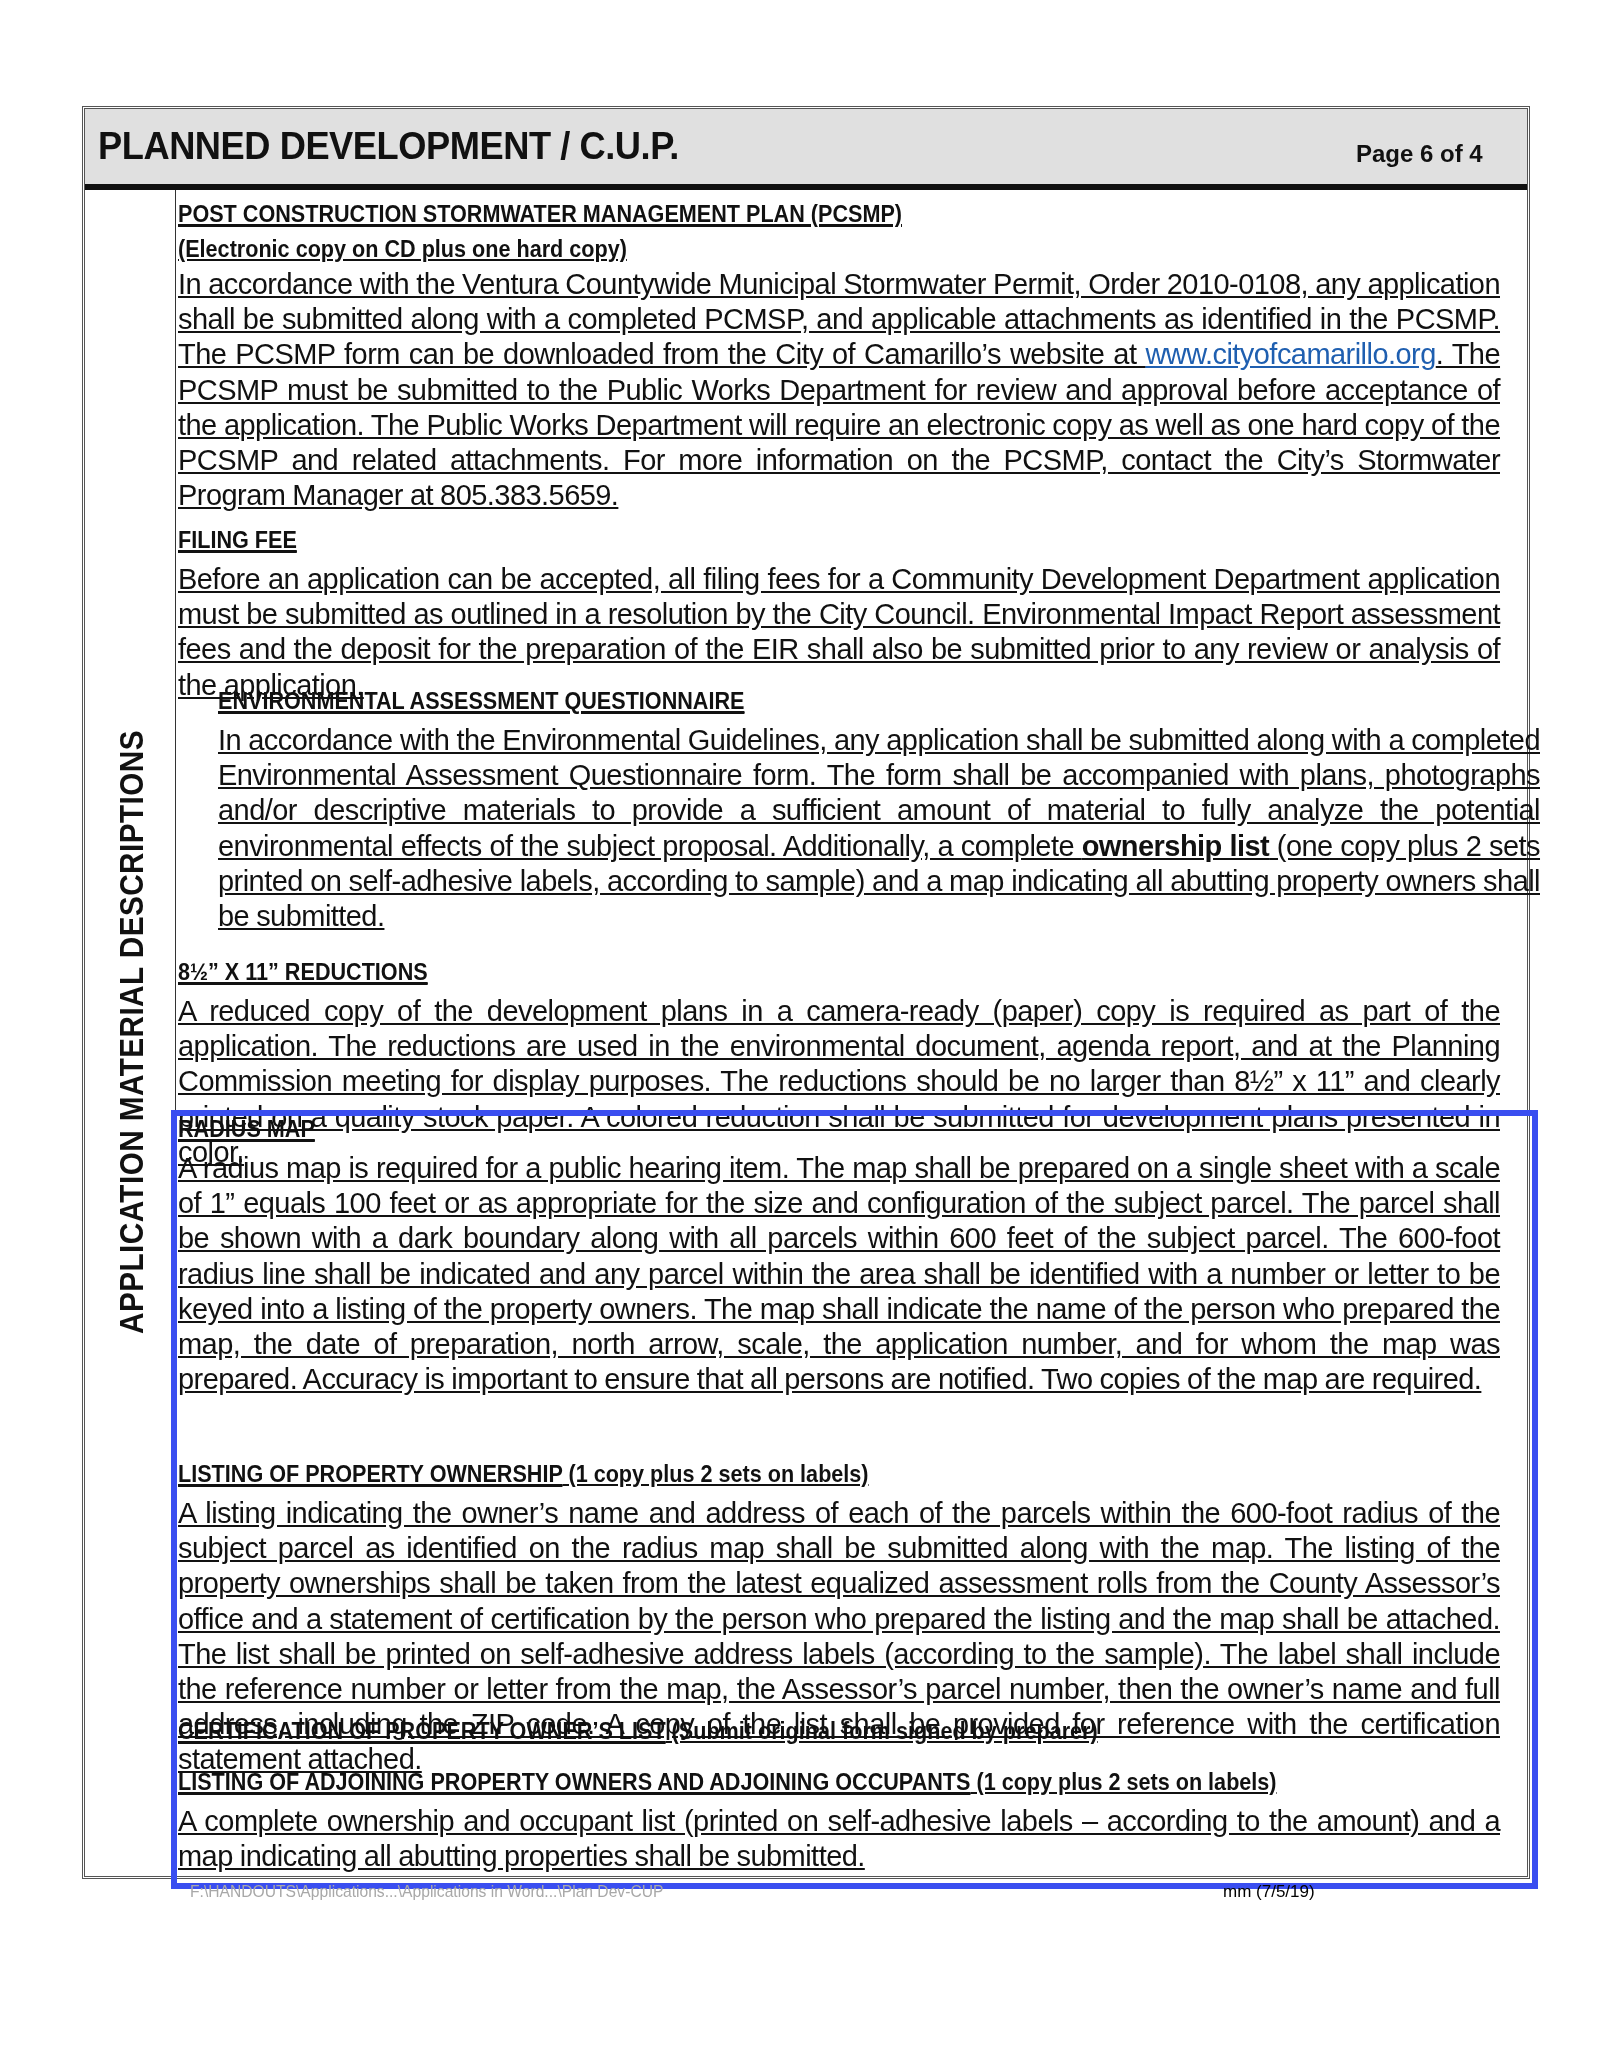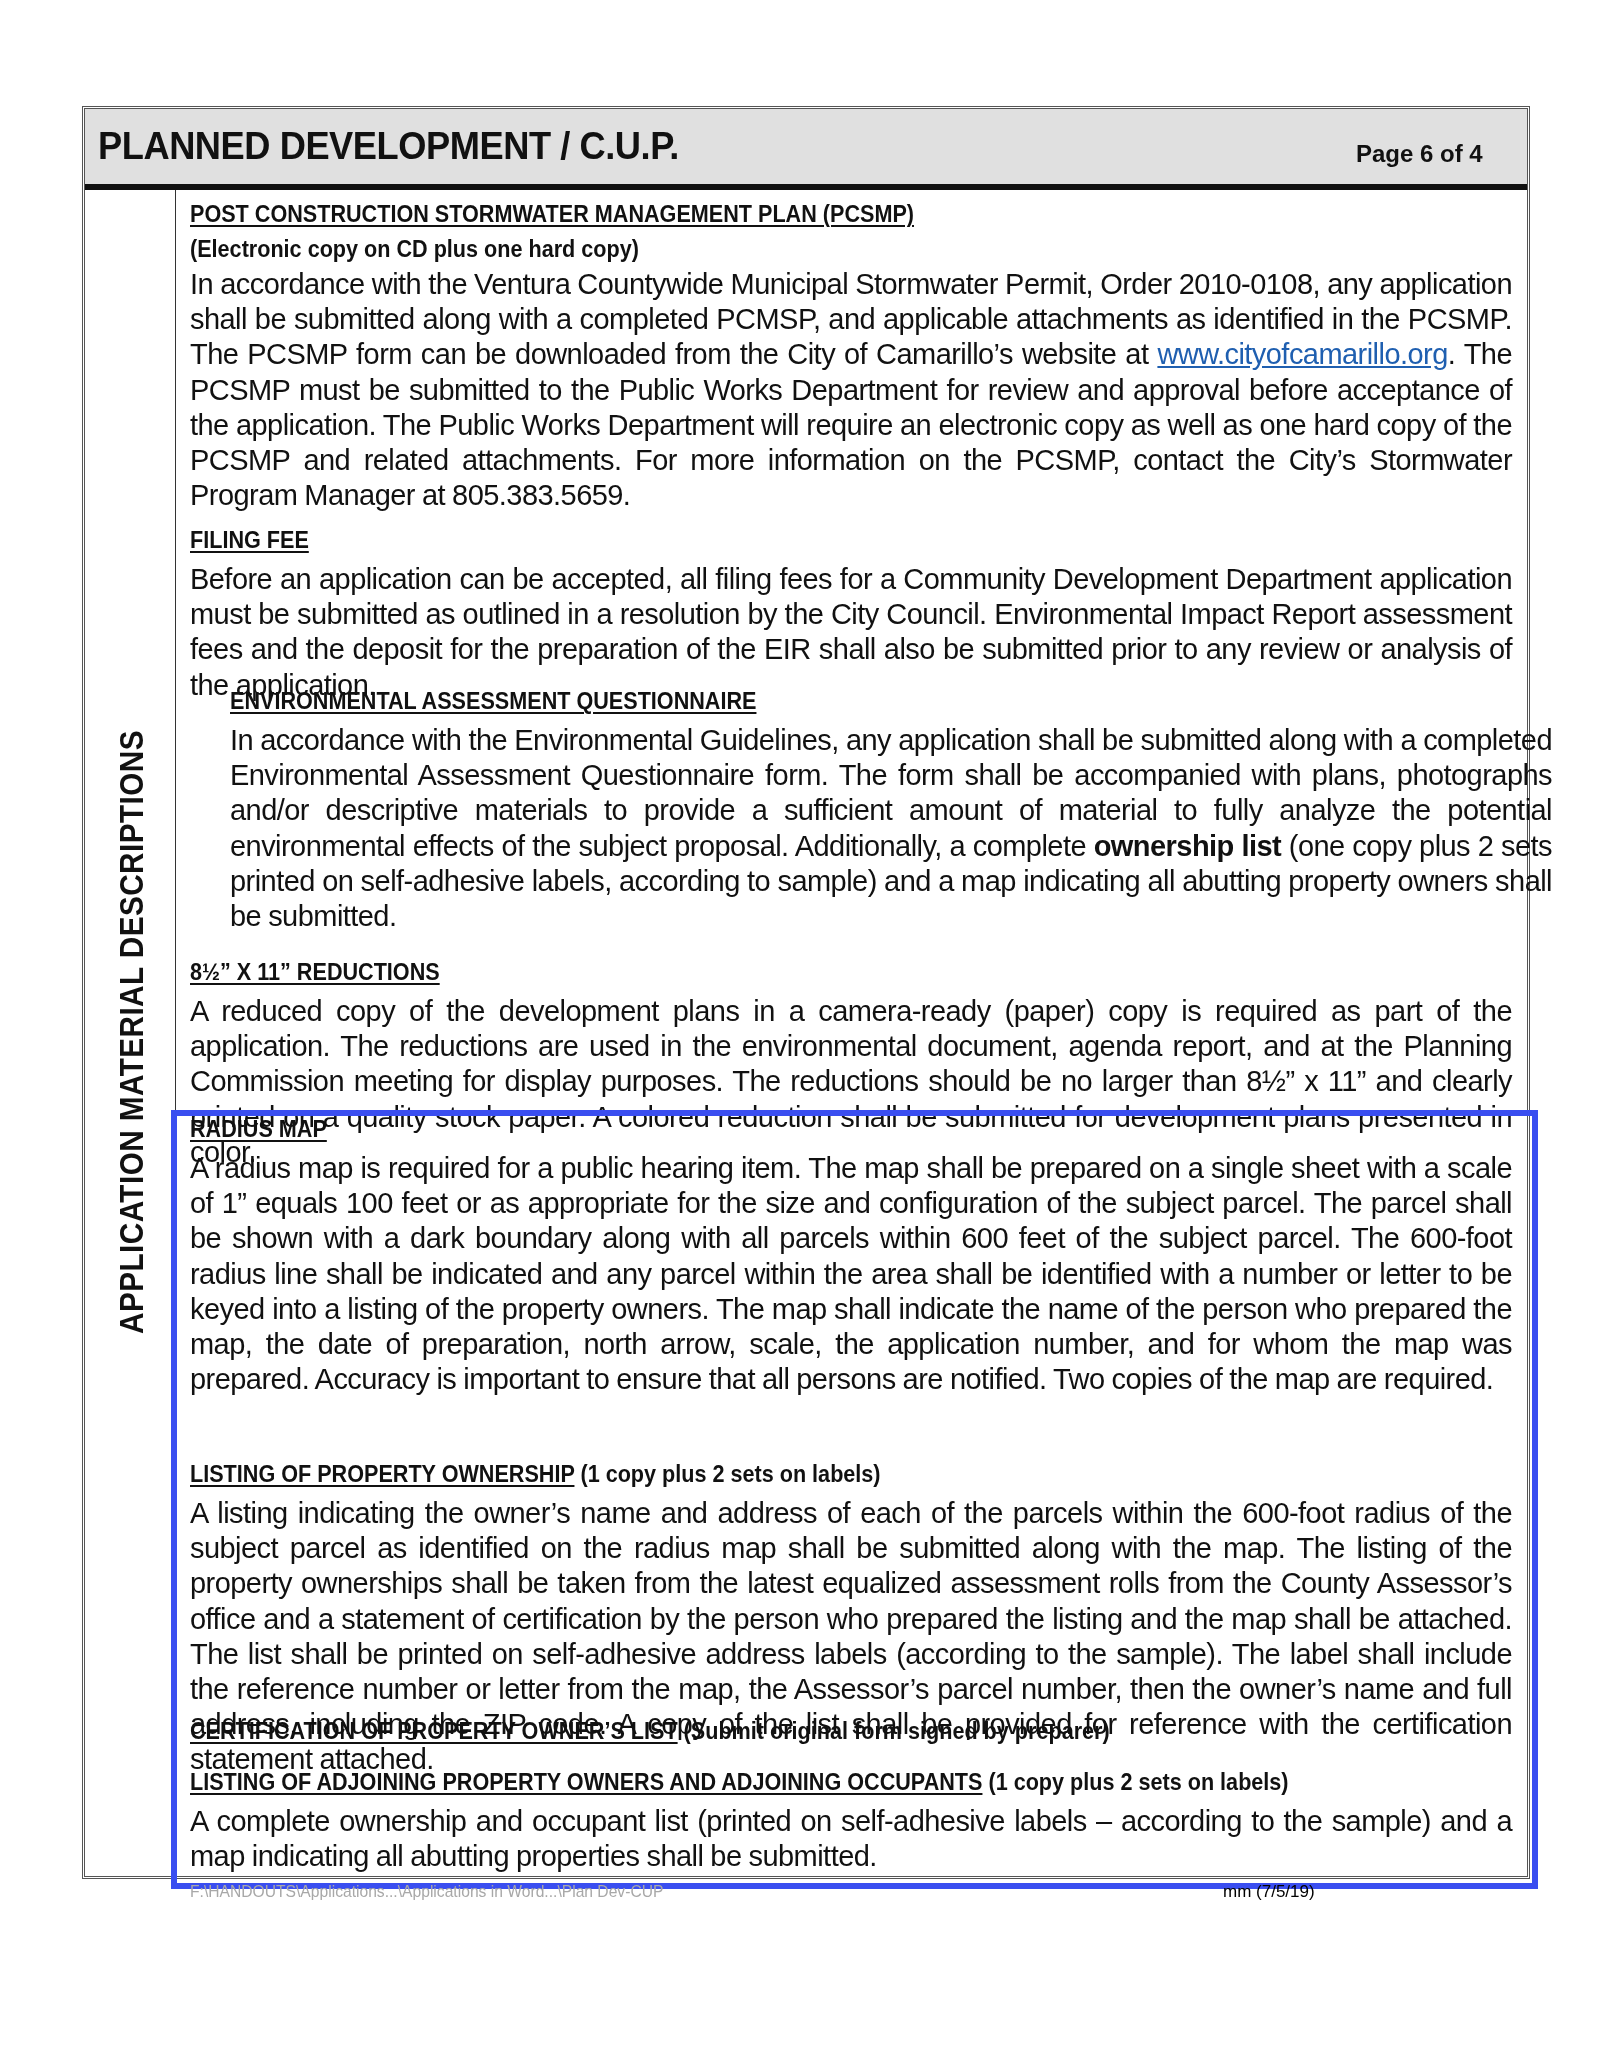--- a/index.html
+++ b/index.html
@@ -15,21 +15,21 @@
   .title { position:absolute; left:98px; top:124px; font-weight:bold; font-size:39px;
            letter-spacing:-0.5px; white-space:nowrap; transform:scaleX(0.93); transform-origin:left center; }
   .page-num { position:absolute; right:1600px; left:auto; top:140px; font-weight:bold; font-size:24px;
               white-space:nowrap; }
 
   .col-divider { position:absolute; left:175px; top:190px; width:1px; height:1687px; background:#333; }
 
   .side-label { position:absolute; left:132px; top:1032px; font-weight:bold; font-size:33px;
                 letter-spacing:0.5px; white-space:nowrap;
                 transform:translate(-50%,-50%) rotate(-90deg) scaleX(0.9); }
-  .blk { position:absolute; left:190px; width:1322px; }
+  .blk { position:absolute; left:178px; width:1322px;text-decoration:underline; }
   .heading { font-weight:bold; font-size:24px; line-height:35px; white-space:nowrap;
              transform:scaleX(0.9); transform-origin:left center; }
   .heading .u { text-decoration:underline; text-underline-offset:3px; text-decoration-thickness:2px; }
   .sub { font-weight:bold; font-size:24px; line-height:35px; white-space:nowrap;
          transform:scaleX(0.9); transform-origin:left center; }
   .para { font-size:29px; line-height:35.2px; text-align:justify; letter-spacing:-0.55px;
           word-spacing:-0.5px; }
   .para b { font-weight:bold; }
   .link { color:#1f5fb0; text-decoration:underline; }
 
@@ -82,19 +82,19 @@
   <div class="heading"><span class="u">LISTING OF PROPERTY OWNERSHIP</span><span> (1 copy plus 2 sets on labels)</span></div>
   <div class="para" style="margin-top:5px;">A listing indicating the owner’s name and address of each of the parcels within the 600-foot radius of the subject parcel as identified on the radius map shall be submitted along with the map. The listing of the property ownerships shall be taken from the latest equalized assessment rolls from the County Assessor’s office and a statement of certification by the person who prepared the listing and the map shall be attached. The list shall be printed on self-adhesive address labels (according to the sample). The label shall include the reference number or letter from the map, the Assessor’s parcel number, then the owner’s name and full address, including the ZIP code. A copy of the list shall be provided for reference with the certification statement attached.</div>
 </div>
 
 <div class="blk" style="top:1713px;">
   <div class="heading"><span class="u">CERTIFICATION OF PROPERTY OWNER’S LIST</span><span> (Submit original form signed by preparer)</span></div>
 </div>
 
 <div class="blk" style="top:1764px;">
   <div class="heading"><span class="u">LISTING OF ADJOINING PROPERTY OWNERS AND ADJOINING OCCUPANTS</span><span> (1 copy plus 2 sets on labels)</span></div>
-  <div class="para" style="margin-top:5px;">A complete ownership and occupant list (printed on self-adhesive labels – according to the sample) and a map indicating all abutting properties shall be submitted.</div>
+  <div class="para" style="margin-top:5px;">A complete ownership and occupant list (printed on self-adhesive labels – according to the amount) and a map indicating all abutting properties shall be submitted.</div>
 </div>
 
 <div class="highlight-box"></div>
 
 <div class="footer-left">F:\HANDOUTS\Applications...\Applications in Word...\Plan Dev-CUP</div>
 <div class="footer-right">mm (7/5/19)</div>
 
 </body></html>

